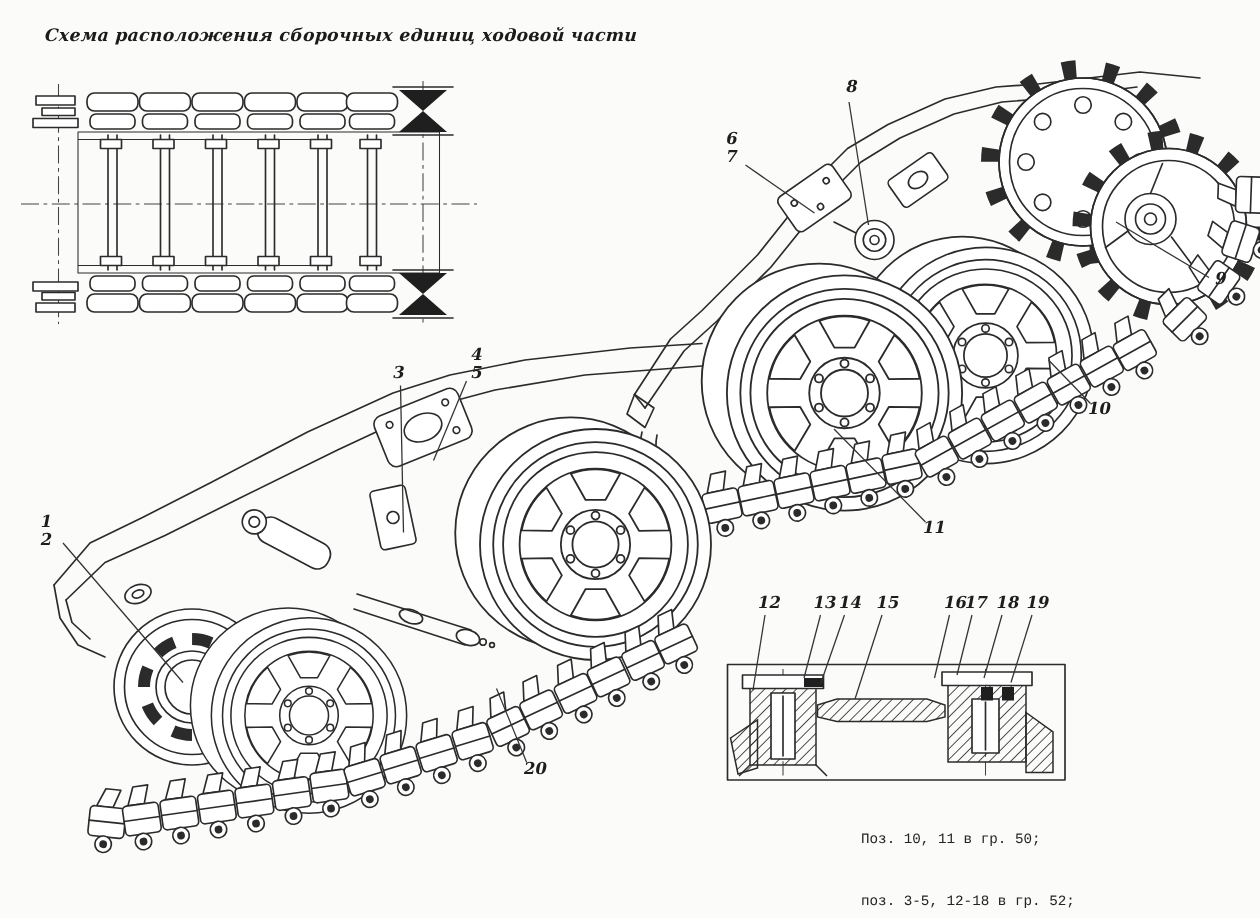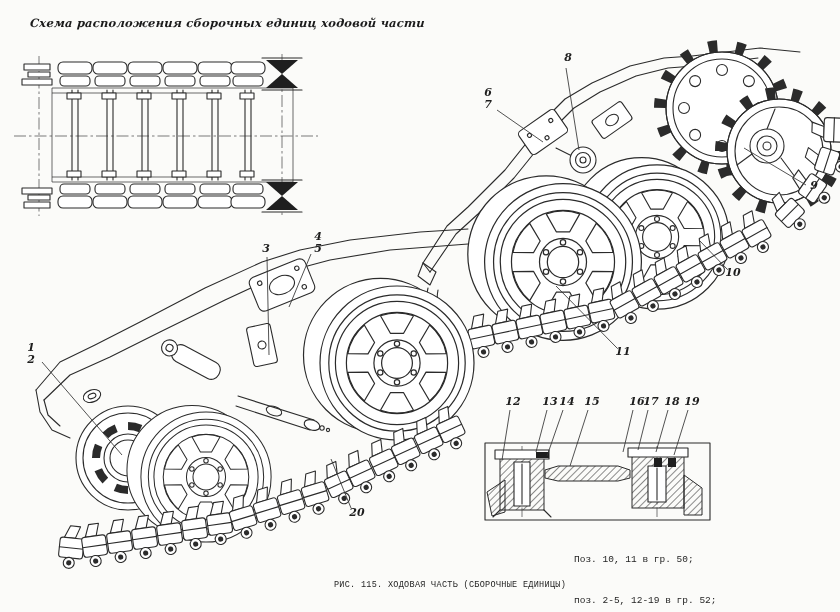--- a/index.html
+++ b/index.html
@@ -334,20 +334,19 @@
     <text class="co" x="672" y="405" text-anchor="middle">18</text>
     <text class="co" x="692" y="405" text-anchor="middle">19</text>
     <text class="co" x="357" y="516" text-anchor="middle">20</text>
   </g>
 </svg>
 
 <div class="title">Схема расположения сборочных единиц ходовой части</div>
 
 <div class="legend">
   <div>Поз. 10, 11 в гр. 50;</div>
-  <div>поз. 2-5, 12-19 в гр. 52;</div>
+  <div>поз. 3-5, 12-18 в гр. 52;</div>
   
   
 </div>
 
-<div class="caption">РИС. 115. ХОДОВАЯ ЧАСТЬ (СБОРОЧНЫЕ ЕДИНИЦЫ)</div>
 
 </div>
 
 </body></html>

